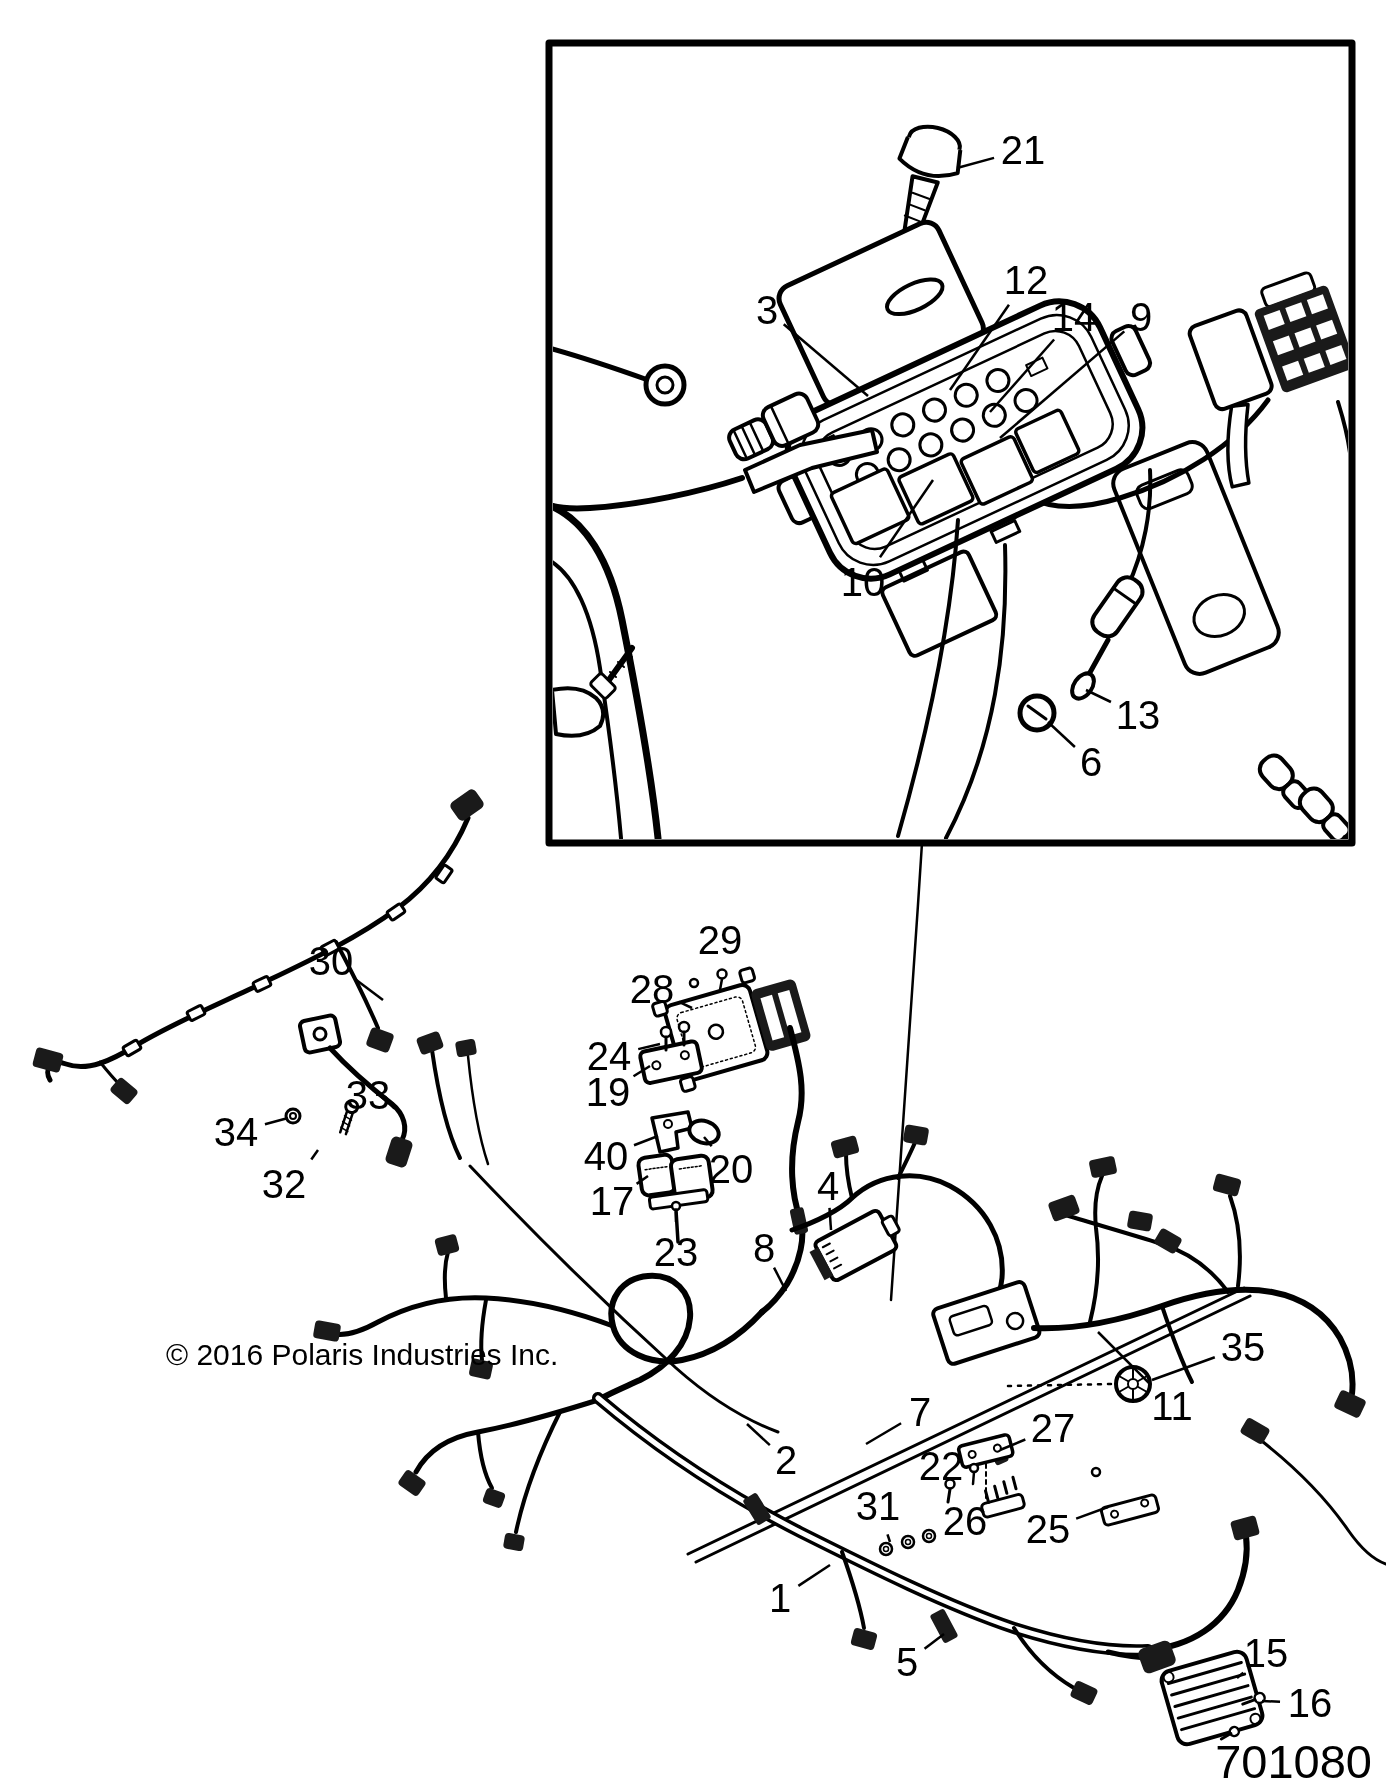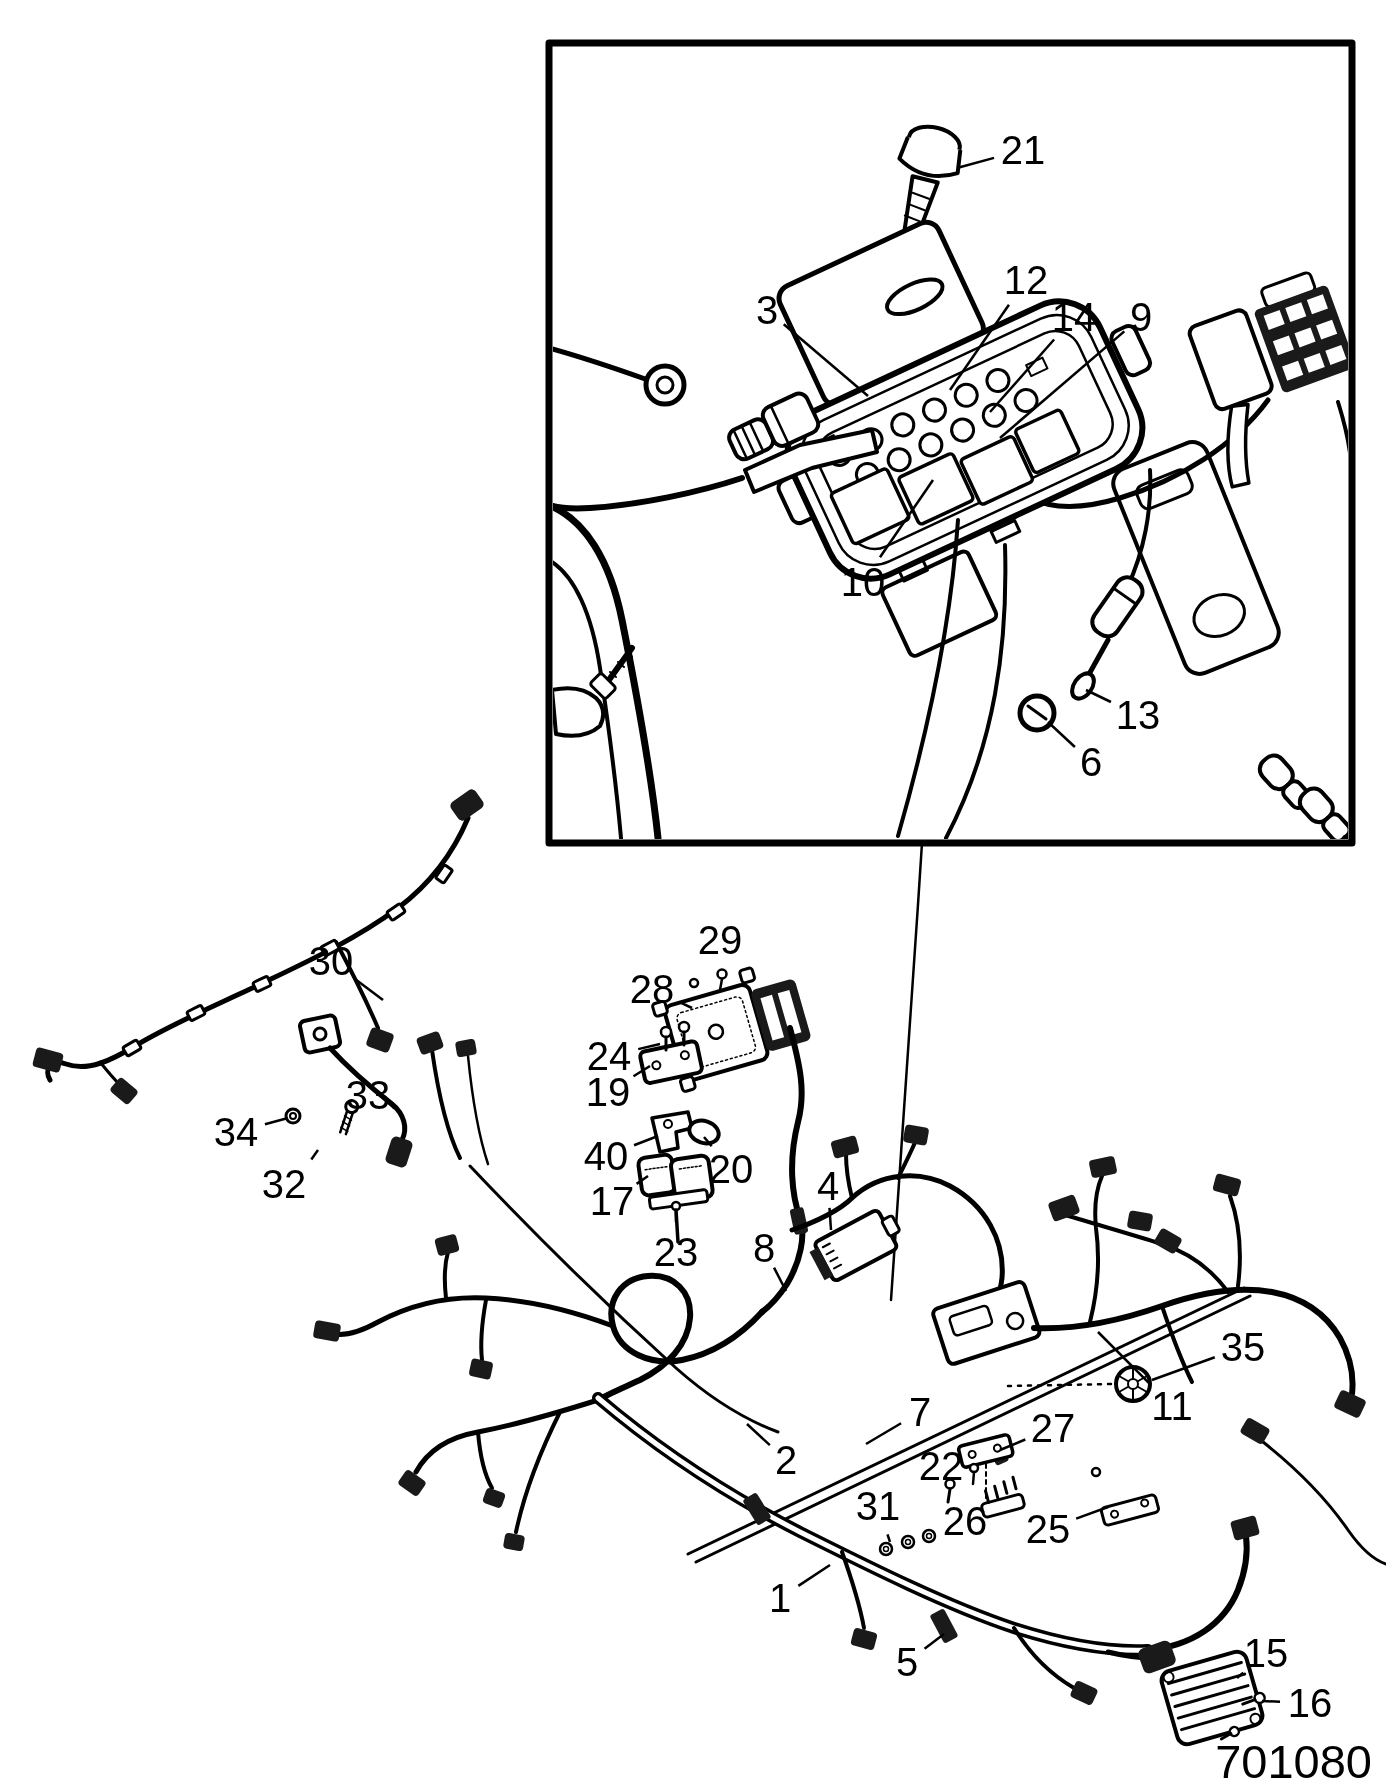--- a/index.html
+++ b/index.html
@@ -461,15 +461,16 @@
       <div class="callout" style="left: 652px; top: 989px;">28</div>
       <div class="callout" style="left: 720px; top: 940px;">29</div>
       <div class="callout" style="left: 331px; top: 961px;">30</div>
       <div class="callout" style="left: 878px; top: 1506px;">31</div>
       <div class="callout" style="left: 284px; top: 1184px;">32</div>
       <div class="callout" style="left: 368px; top: 1095px;">33</div>
       <div class="callout" style="left: 236px; top: 1132px;">34</div>
       <div class="callout" style="left: 1243px; top: 1347px;">35</div>
     </div>
 
+<div class="copyright">© 2016 Polaris Industries Inc.</div>
 <div class="part-number">701080</div>
 
 </div>
 
 </body></html>

